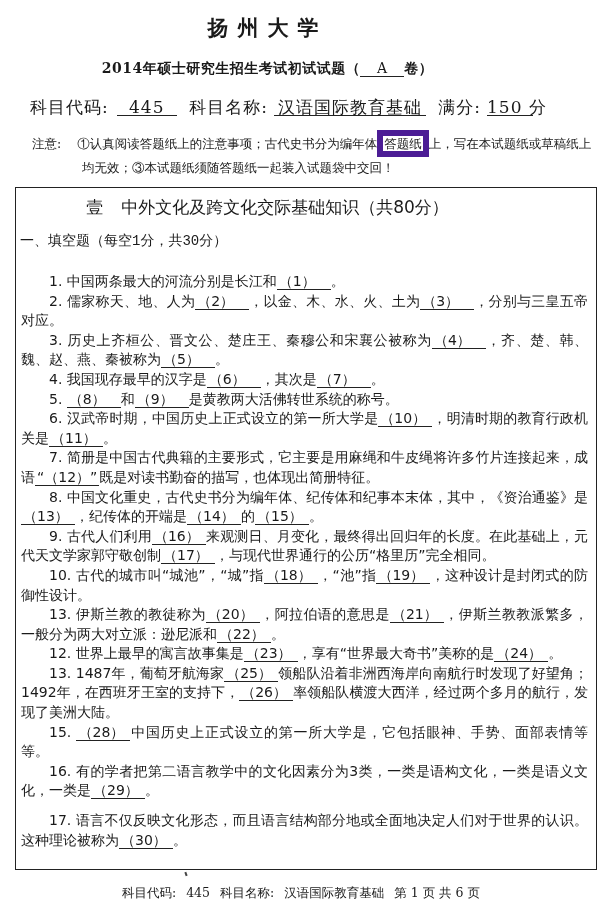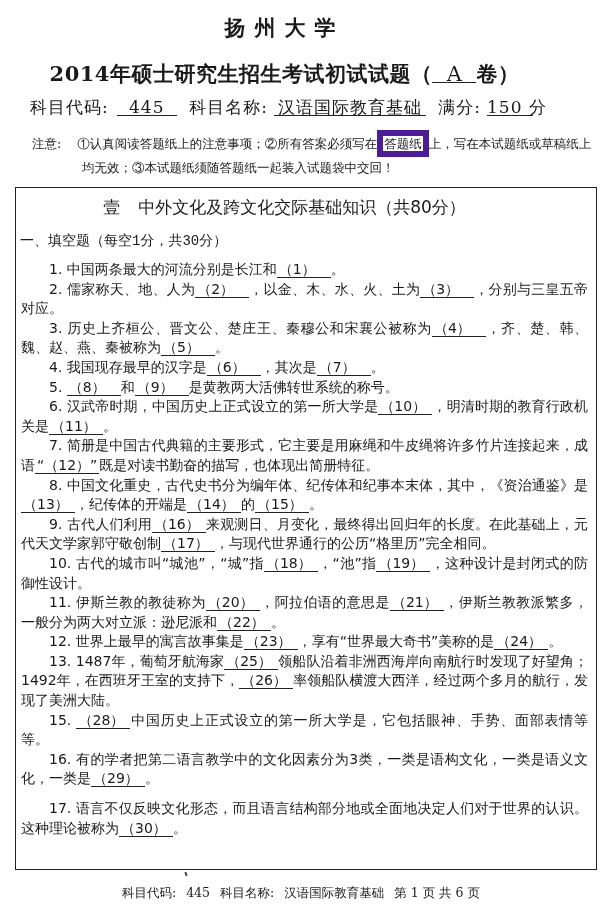--- a/index.html
+++ b/index.html
@@ -1,39 +1,39 @@
 <!DOCTYPE html>
 <html><head>
 <meta charset="utf-8">
 <style>
   html, body { margin:0; padding:0; background:#ffffff; }
   body { width:602px; height:911px; position:relative; overflow:hidden;
          font-family:"DejaVu Serif", "Liberation Serif", serif; color:#1a1a1a; }
   .abs { position:absolute; }
-  .center { left:17px; width:535px; text-align:center; }
+  .center { left:0; width:535px; text-align:center; }
   .univ { top:14px; font-size:21px; font-weight:bold; letter-spacing:9px; }
-  .title { top:60px; font-size:21px; font-weight:bold; letter-spacing:0.5px; }
+  .title { top:60px; font-size:14px; font-weight:bold; letter-spacing:0.5px; }
   .title .blank { display:inline-block; border-bottom:1.4px solid #222; min-width:44px; text-align:center; line-height:16px; font-weight:normal; }
   .meta { top:96px; left:30px; font-size:17px; white-space:nowrap; letter-spacing:1px; }
   .meta .blank { display:inline-block; border-bottom:1.3px solid #222; text-align:center; line-height:16px; }
   .meta .b1 { width:60px; margin:0 6px 0 8px; }
   .meta .b2 { width:152px; margin:0 6px 0 6px; }
   .meta .b3 { width:46px; margin:0 0 0 6px; }
   .notice { left:32px; font-size:12.5px; white-space:nowrap; }
   .notice.l1 { top:136px; }
   .notice.l2 { top:160px; left:82px; }
   .notice .boxed { border:6px solid #4c1d95; padding:0 1px; }
   .notice .label { margin-right:16px; }
 
   .frame { left:15px; top:187px; width:582px; height:683px; border:1.5px solid #222; box-sizing:border-box; }
   .part-title { top:196px; font-size:17px; font-family:"DejaVu Sans", "Liberation Sans", sans-serif; }
   .part-title .num { margin-right:18px; }
   .section { top:232px; left:20px; font-size:14px; font-family:Liberation Mono, monospace; }
 
-  .qs { top:260px; left:21px; width:567px; font-size:14px; line-height:19.6px; font-family:"DejaVu Sans", "Liberation Sans", sans-serif; }
+  .qs { top:272px; left:21px; width:567px; font-size:14px; line-height:19.6px; font-family:"DejaVu Sans", "Liberation Sans", sans-serif; }
   .q { text-indent:2em; text-align:justify; margin:0; }
   .q + .q { margin-top:0; }
   .q.gap { margin-top:10px; }
   .bl { display:inline-block; border-bottom:1.2px solid #222; line-height:16px; text-indent:0; padding:0 2px; } .w50 { min-width:50px; }
 
   .footer { top:885px; left:0; width:602px; text-align:center; font-size:12.5px; white-space:nowrap; }
   .footer span { margin:0 5px; }
   .speck { left:185px; top:872px; width:2px; height:4px; background:#444; transform:rotate(-20deg); }
 </style>
 </head>
@@ -45,21 +45,21 @@
   <span>2014年硕士研究生招生考试初试试题（</span><span class="blank">A</span><span>卷）</span>
 </div>
 
 <div class="abs meta">
   <span>科目代码:</span><span class="blank b1">445</span>
   <span>科目名称:</span><span class="blank b2">汉语国际教育基础</span>
   <span>满分:</span><span class="blank b3"><span>150</span> <span>分</span></span>
 </div>
 
 <div class="abs notice l1">
-  <span class="label">注意:</span><span>①认真阅读答题纸上的注意事项；②所有答案必须写在</span><span class="boxed">答题纸</span><span>上，写在本试题纸或草稿纸上</span>
+  <span class="label">注意:</span><span>①认真阅读答题纸上的注意事项；古代史书分为编年体</span><span class="boxed">答题纸</span><span>上，写在本试题纸或草稿纸上</span>
 </div>
 <div class="abs notice l2">均无效；③本试题纸须随答题纸一起装入试题袋中交回！</div>
 
 <div class="abs frame"></div>
 
 <div class="abs center part-title">
   <span class="num">壹</span><span>中外文化及跨文化交际基础知识（共80分）</span>
 </div>
 
 <div class="abs section">一、填空题（每空1分，共30分）</div>
@@ -68,21 +68,21 @@
     <p class="q"><span>1. 中国两条最大的河流分别是长江和</span><span class="bl w50">（1）</span><span>。</span></p>
     <p class="q"><span>2. 儒家称天、地、人为</span><span class="bl w50">（2）</span><span>，以金、木、水、火、土为</span><span class="bl w50">（3）</span><span>，分别与三皇五帝对应。</span></p>
     <p class="q"><span>3. 历史上齐桓公、晋文公、楚庄王、秦穆公和宋襄公被称为</span><span class="bl w50">（4）</span><span>，齐、楚、韩、魏、赵、燕、秦被称为</span><span class="bl w50">（5）</span><span>。</span></p>
     <p class="q"><span>4. 我国现存最早的汉字是</span><span class="bl w50">（6）</span><span>，其次是</span><span class="bl w50">（7）</span><span>。</span></p>
     <p class="q"><span>5. </span><span class="bl w50">（8）</span><span>和</span><span class="bl w50">（9）</span><span>是黄教两大活佛转世系统的称号。</span></p>
     <p class="q"><span>6. 汉武帝时期，中国历史上正式设立的第一所大学是</span><span class="bl w50">（10）</span><span>，明清时期的教育行政机关是</span><span class="bl w50">（11）</span><span>。</span></p>
     <p class="q"><span>7. 简册是中国古代典籍的主要形式，它主要是用麻绳和牛皮绳将许多竹片连接起来，成语</span><span class="bl w50">“（12）”</span><span>既是对读书勤奋的描写，也体现出简册特征。</span></p>
     <p class="q"><span>8. 中国文化重史，古代史书分为编年体、纪传体和纪事本末体，其中，《资治通鉴》是</span><span class="bl w50">（13）</span><span>，纪传体的开端是</span><span class="bl w50">（14）</span><span>的</span><span class="bl w50">（15）</span><span>。</span></p>
     <p class="q"><span>9. 古代人们利用</span><span class="bl w50">（16）</span><span>来观测日、月变化，最终得出回归年的长度。在此基础上，元代天文学家郭守敬创制</span><span class="bl w50">（17）</span><span>，与现代世界通行的公历“格里历”完全相同。</span></p>
     <p class="q"><span>10. 古代的城市叫“城池”，“城”指</span><span class="bl w50">（18）</span><span>，“池”指</span><span class="bl w50">（19）</span><span>，这种设计是封闭式的防御性设计。</span></p>
-    <p class="q"><span>11. 伊斯兰教的教徒称为</span><span class="bl w50">（20）</span><span>，阿拉伯语的意思是</span><span class="bl w50">（21）</span><span>，伊斯兰教教派繁多，一般分为两大对立派：逊尼派和</span><span class="bl w50">（22）</span><span>。</span></p>
+    <p class="q"><span>13. 伊斯兰教的教徒称为</span><span class="bl w50">（20）</span><span>，阿拉伯语的意思是</span><span class="bl w50">（21）</span><span>，伊斯兰教教派繁多，一般分为两大对立派：逊尼派和</span><span class="bl w50">（22）</span><span>。</span></p>
     <p class="q"><span>12. 世界上最早的寓言故事集是</span><span class="bl w50">（23）</span><span>，享有“世界最大奇书”美称的是</span><span class="bl w50">（24）</span><span>。</span></p>
     <p class="q"><span>13. 1487年，葡萄牙航海家</span><span class="bl w50">（25）</span><span>领船队沿着非洲西海岸向南航行时发现了好望角；1492年，在西班牙王室的支持下，</span><span class="bl w50">（26）</span><span>率领船队横渡大西洋，经过两个多月的航行，发现了美洲大陆。</span></p>
     <p class="q"><span>15. </span><span class="bl w50">（28）</span><span>中国历史上正式设立的第一所大学是，它包括眼神、手势、面部表情等等。</span></p>
     <p class="q"><span>16. 有的学者把第二语言教学中的文化因素分为3类，一类是语构文化，一类是语义文化，一类是</span><span class="bl w50">（29）</span><span>。</span></p>
     <p class="q gap"><span>17. 语言不仅反映文化形态，而且语言结构部分地或全面地决定人们对于世界的认识。这种理论被称为</span><span class="bl w50">（30）</span><span>。</span></p>
   </div>
 
 <div class="abs speck"></div>
 
 <div class="abs footer">

